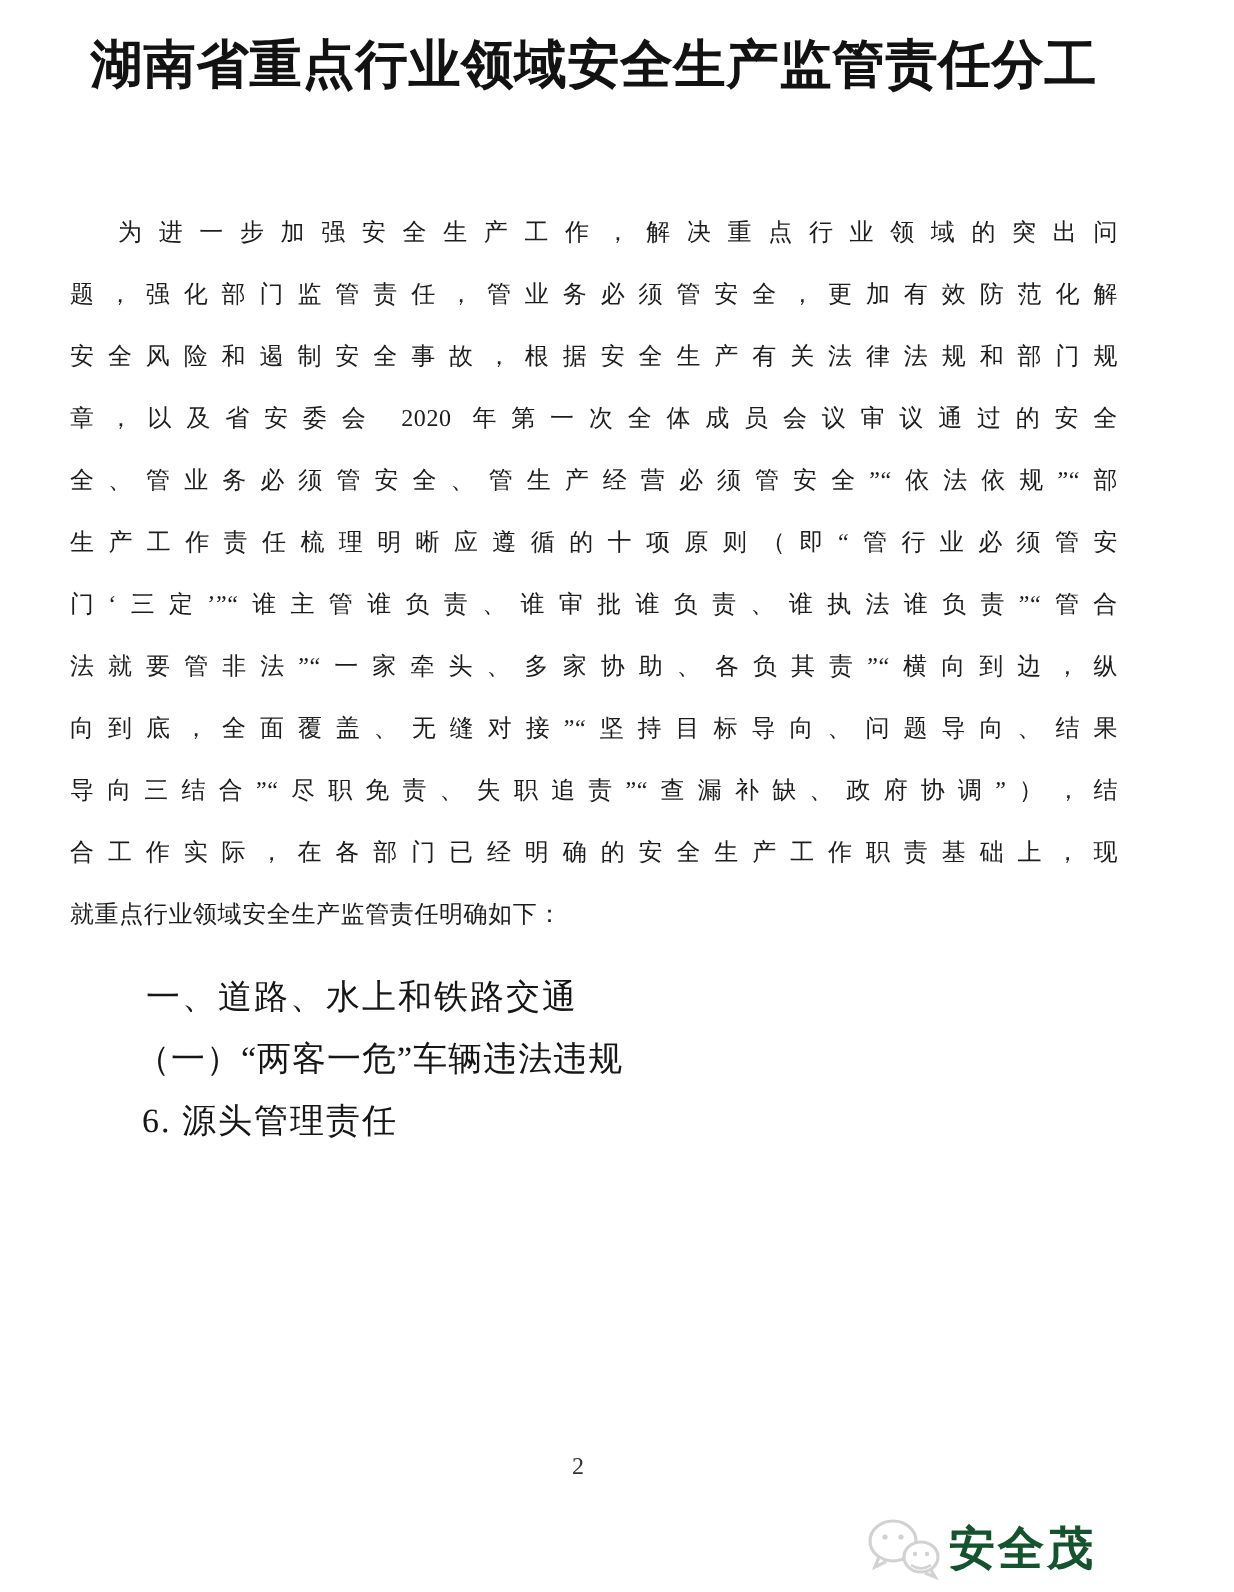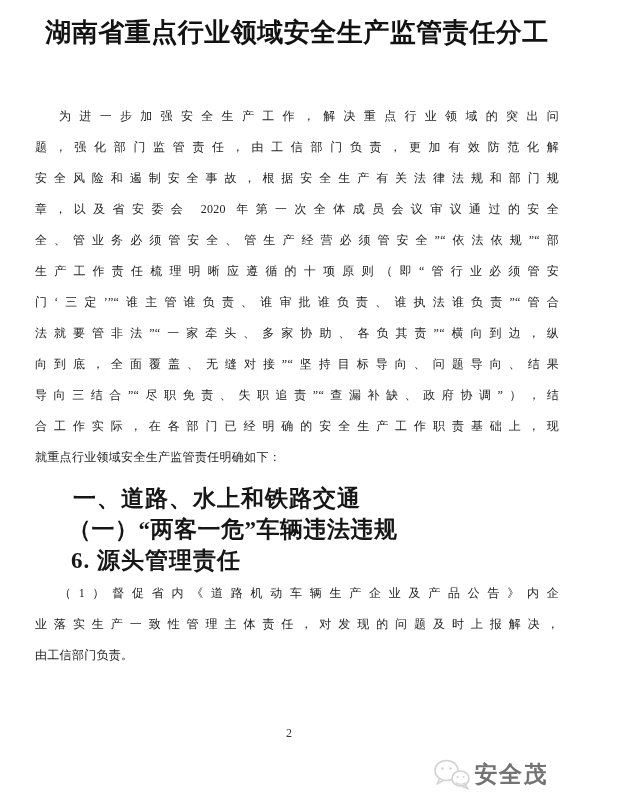--- a/index.html
+++ b/index.html
@@ -37,24 +37,24 @@
     line-height: 31px;
     height: 31px;
     text-align: justify;
     text-align-last: justify;
     letter-spacing: 0.3px;
     color: #1d1d1d;
   }
   .line.indent { text-indent: 2em; }
   .line.plain  { text-align: center; text-align-last: left; }
   .heading {
-    font-size: 23px;
+    font-size: 17px;
     line-height: 31px;
     height: 31px;
-    font-weight: bold;
+    font-weight: normal;
     color: #161616;
   }
   .h1 { margin-top: 10px; padding-left: 38px; font-family: "Liberation Sans", sans-serif; letter-spacing: 1px; }
   .h2 { padding-left: 33px; font-family: "Liberation Serif", serif; letter-spacing: 0.5px; }
   .h3 { padding-left: 36px; font-family: "Liberation Serif", serif; letter-spacing: 1px; }
   .page-number {
     position: absolute;
     top: 726px; left: 0;
     width: 578px;
     text-align: center;
@@ -65,56 +65,51 @@
     position: absolute;
     right: 6px; bottom: 5px;
     display: flex;
     align-items: center;
     gap: 3px;
   }
   .watermark-label {
     font-family: "Liberation Sans", sans-serif;
     font-size: 23px;
     letter-spacing: 1.5px;
-    color: #737373;
+    color: #14532d;
     font-weight: bold;
   }
 </style>
 </head>
 <body>
 
 <div class="page">
   <div class="content">
 
     <div class="doc-title">湖南省重点行业领域安全生产监管责任分工</div>
 
     <div class="para1">
       <div class="line indent">为进一步加强安全生产工作，解决重点行业领域的突出问</div>
-      <div class="line">题，强化部门监管责任，由工信部门负责，更加有效防范化解</div>
+      <div class="line">题，强化部门监管责任，管业务必须管安全，更加有效防范化解</div>
       <div class="line">安全风险和遏制安全事故，根据安全生产有关法律法规和部门规</div>
       <div class="line">章，以及省安委会 2020 年第一次全体成员会议审议通过的安全</div>
       <div class="line">全、管业务必须管安全、管生产经营必须管安全”“依法依规”“部</div>
       <div class="line">生产工作责任梳理明晰应遵循的十项原则（即“管行业必须管安</div>
       <div class="line">门‘三定’”“谁主管谁负责、谁审批谁负责、谁执法谁负责”“管合</div>
       <div class="line">法就要管非法”“一家牵头、多家协助、各负其责”“横向到边，纵</div>
       <div class="line">向到底，全面覆盖、无缝对接”“坚持目标导向、问题导向、结果</div>
       <div class="line">导向三结合”“尽职免责、失职追责”“查漏补缺、政府协调”），结</div>
       <div class="line">合工作实际，在各部门已经明确的安全生产工作职责基础上，现</div>
       <div class="line plain">就重点行业领域安全生产监管责任明确如下：</div>
     </div>
 
     <div class="heading h1">一、道路、水上和铁路交通</div>
     <div class="heading h2">（一）“两客一危”车辆违法违规</div>
     <div class="heading h3">6. 源头管理责任</div>
 
-    <div class="para2">
-      <div class="line indent">（1）督促省内《道路机动车辆生产企业及产品公告》内企</div>
-      <div class="line">业落实生产一致性管理主体责任，对发现的问题及时上报解决，</div>
-      <div class="line plain">由工信部门负责。</div>
-    </div>
 
   </div>
 
   <div class="page-number">2</div>
 
   <div class="watermark">
     <span style="display:inline-block; line-height:0;">
       <svg width="40" height="34" viewBox="0 0 40 34">
         <g fill="#ffffff" stroke="#d2d2d2" stroke-width="1.6">
           <ellipse cx="14.5" cy="13.5" rx="11.5" ry="10"></ellipse>

